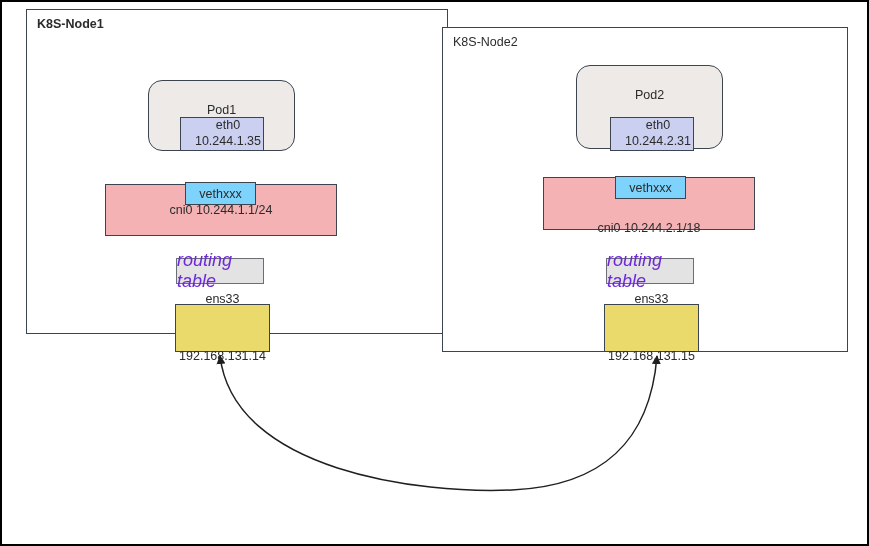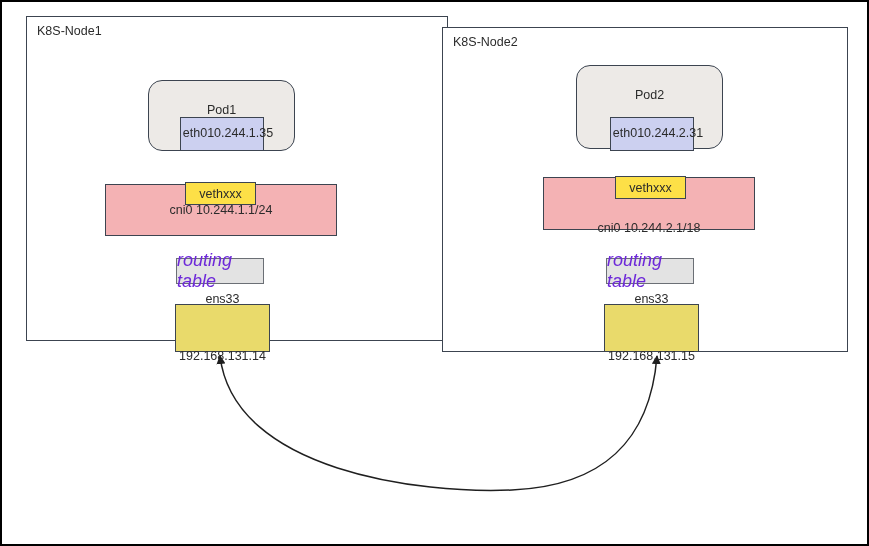--- a/index.html
+++ b/index.html
@@ -58,20 +58,21 @@
     font-size: 12.5px;
     color: #2b2b2b;
   }
   .eth-box {
     position: absolute;
     box-sizing: border-box;
     background: #CCD0F0;
     border: 1.5px solid #3c4450;
     z-index: 5;
     display: flex;
+    flex-direction: column;
     align-items: center;
     justify-content: center;
     line-height: 1.25;
     font-size: 12.5px;
     color: #2b2b2b;
     padding-left: 12px;
   }
   .cni-box {
     position: absolute;
     box-sizing: border-box;
@@ -85,21 +86,21 @@
     right: 0;
     text-align: center;
     font-size: 12.5px;
     color: #2b2b2b;
     white-space: nowrap;
     z-index: 6;
   }
   .veth-box {
     position: absolute;
     box-sizing: border-box;
-    background: #fde047;
+    background: #7dd3fc;
     border: 1.5px solid #3c4450;
     z-index: 6;
     display: flex;
     align-items: center;
     justify-content: center;
     font-size: 12.5px;
     color: #2b2b2b;
   }
   .routing-box {
     position: absolute;
@@ -146,21 +147,21 @@
     <line x1="219" y1="234" x2="215" y2="257" stroke="#1f1f1f" stroke-width="1.3"></line>
     <line x1="216" y1="281" x2="220" y2="302" stroke="#1f1f1f" stroke-width="1.3"></line>
 
     <line x1="648" y1="148" x2="648" y2="175" stroke="#1f1f1f" stroke-width="1.3"></line>
     <line x1="648" y1="230" x2="646" y2="257" stroke="#1f1f1f" stroke-width="1.3"></line>
     <line x1="647" y1="281" x2="650" y2="302" stroke="#1f1f1f" stroke-width="1.3"></line>
 
     <path d="M 218 354 C 232 470 420 492 510 488 C 600 484 648 440 655 354" fill="none" stroke="#1f1f1f" stroke-width="1.5" marker-start="url(#arrowUp)" marker-end="url(#arrowUp)"></path>
   </svg>
 
-  <div class="node-box" style="left:24px; top:14px; width:422px; height:325px;">
+  <div class="node-box" style="left:24px; top:7px; width:422px; height:325px;font-weight:bold;">
     <div class="node-title">K8S-Node1</div>
   </div>
 
   <div class="pod-box" style="left:146px; top:78px; width:147px; height:71px;">
     <div class="pod-label">Pod1</div>
   </div>
   <div class="eth-box" style="left:178px; top:115px; width:84px; height:34px;">
     <span>eth0</span>
     <span>10.244.1.35</span>
   </div>

